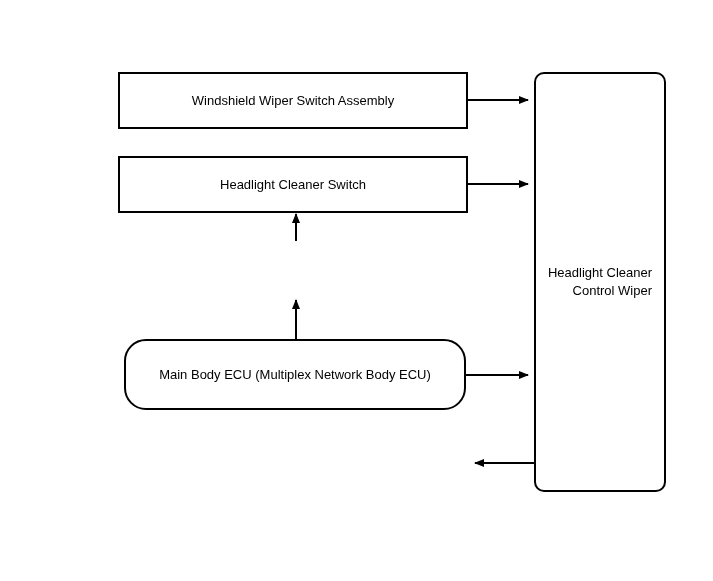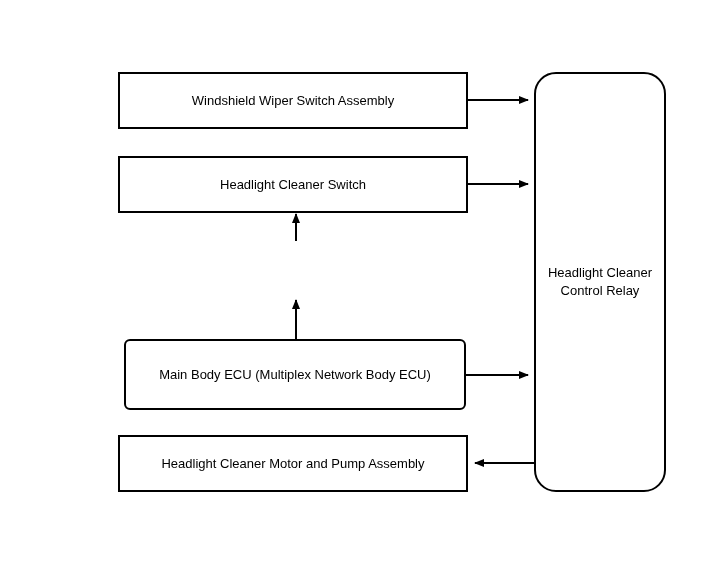--- a/index.html
+++ b/index.html
@@ -26,24 +26,25 @@
     background: #ffffff;
     display: flex;
     align-items: center;
     justify-content: center;
     text-align: center;
     font-size: 13px;
     line-height: 1.35;
     color: #000000;
   }
   .rounded {
-    border-radius: 6px;
+    border-radius: 22px;
   }
   .rounded-tall {
-    border-radius: 22px;
+    border-radius: 10px;
+    text-align: right;
   }
   
   #box-wiper-switch   { left: 118px; top: 72px;  width: 350px; height: 57px; }
   #box-cleaner-switch { left: 118px; top: 156px; width: 350px; height: 57px; text-align: right; }
   #box-integration    { left: 118px; top: 241px; width: 350px; height: 57px; }
   #box-body-ecu       { left: 124px; top: 339px; width: 342px; height: 71px; }
   #box-motor-pump     { left: 118px; top: 435px; width: 350px; height: 57px; }
   #box-control-relay  { left: 534px; top: 72px;  width: 132px; height: 420px;
                         font-size: 13px; }
 
@@ -99,24 +100,21 @@
 
   <div class="node" id="box-cleaner-switch">
     <span>Headlight Cleaner Switch</span>
   </div>
 
 
   <div class="node rounded" id="box-body-ecu">
     <span>Main Body ECU (Multiplex Network Body ECU)</span>
   </div>
 
-  <div class="node" id="box-motor-pump">
-    <span>Headlight Cleaner Motor and Pump Assembly</span>
-  </div>
 
   <div class="node rounded-tall" id="box-control-relay">
     <span>
       <span>Headlight Cleaner</span><br>
-      <span>Control Relay</span>
+      <span>Control Wiper</span>
     </span>
   </div>
 
 </div>
 
 </body></html>

